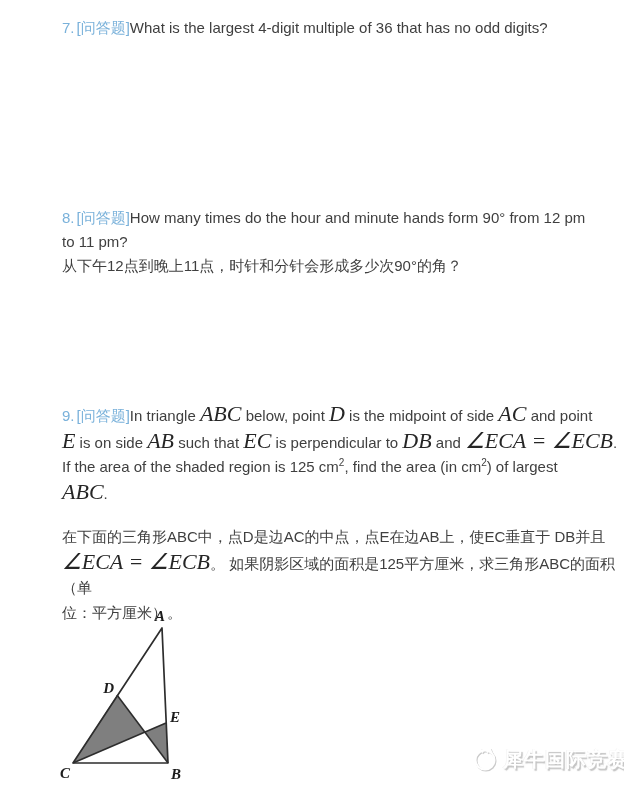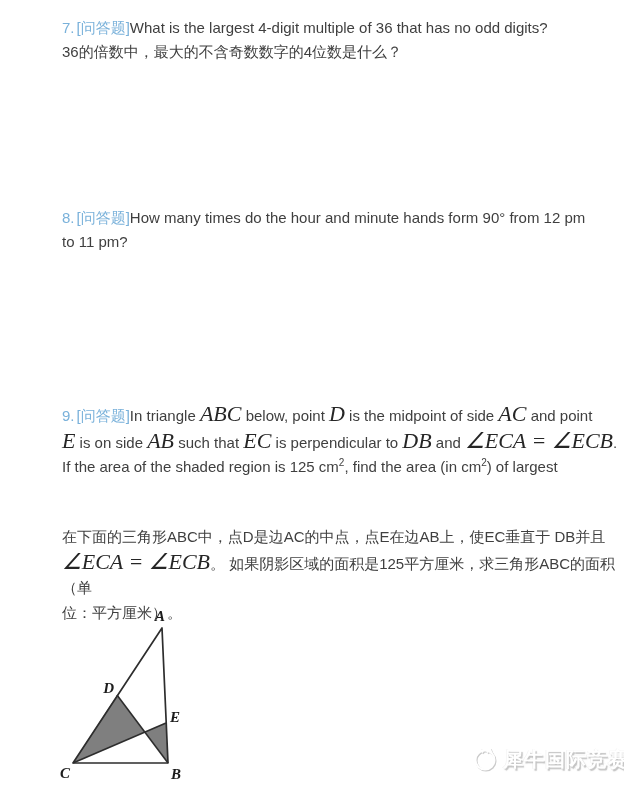--- a/index.html
+++ b/index.html
@@ -58,39 +58,42 @@
 </style>
 </head>
 <body>
 
 <div class="page">
 
   <section class="question q7">
     <div>
       <span class="qnum">7.</span><span class="qtag">[问答题]</span><span>What is the largest 4-digit multiple of 36 that has no odd digits?</span>
     </div>
-    <div>36的倍数中，最大的不含奇数数字的4位数是什么？</div>
   </section>
 
   <section class="question q8">
     <div>
       <span class="qnum">8.</span><span class="qtag">[问答题]</span><span>How many times do the hour and minute hands form 90° from 12 pm</span>
     </div>
     <div>to 11 pm?</div>
+    <div>从下午12点到晚上11点，时针和分针会形成多少次90°的角？</div>
   </section>
 
   <section class="question q9">
     <div>
       <span class="qnum">9.</span><span class="qtag">[问答题]</span><span>In triangle </span><span class="math">ABC</span><span> below, point </span><span class="math">D</span><span> is the midpoint of side </span><span class="math">AC</span><span> and point</span>
     </div>
     <div>
       <span class="math">E</span><span> is on side </span><span class="math">AB</span><span> such that </span><span class="math">EC</span><span> is perpendicular to </span><span class="math">DB</span><span> and </span><span class="math">∠ECA = ∠ECB</span><span>.</span>
     </div>
     <div>
       <span>If the area of the shaded region is 125 cm</span><sup>2</sup><span>, find the area (in cm</span><sup>2</sup><span>) of largest</span>
+    </div>
+    <div>
+      <span class="math">ABC</span><span>.</span>
     </div>
   </section>
 
   <section class="zh-para">
     <div>在下面的三角形ABC中，点D是边AC的中点，点E在边AB上，使EC垂直于 DB并且</div>
     <div>
       <span class="math">∠ECA = ∠ECB</span><span>。 如果阴影区域的面积是125平方厘米，求三角形ABC的面积（单</span>
     </div>
     <div>位：平方厘米）。</div>
   </section>

